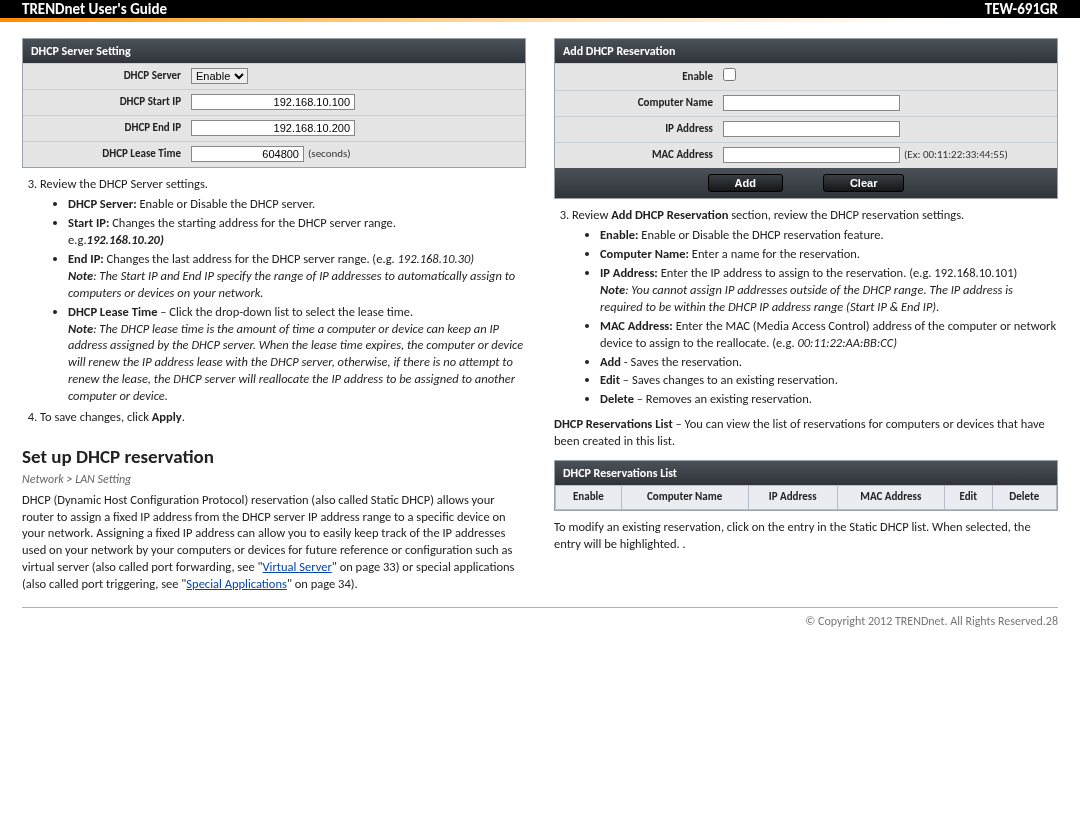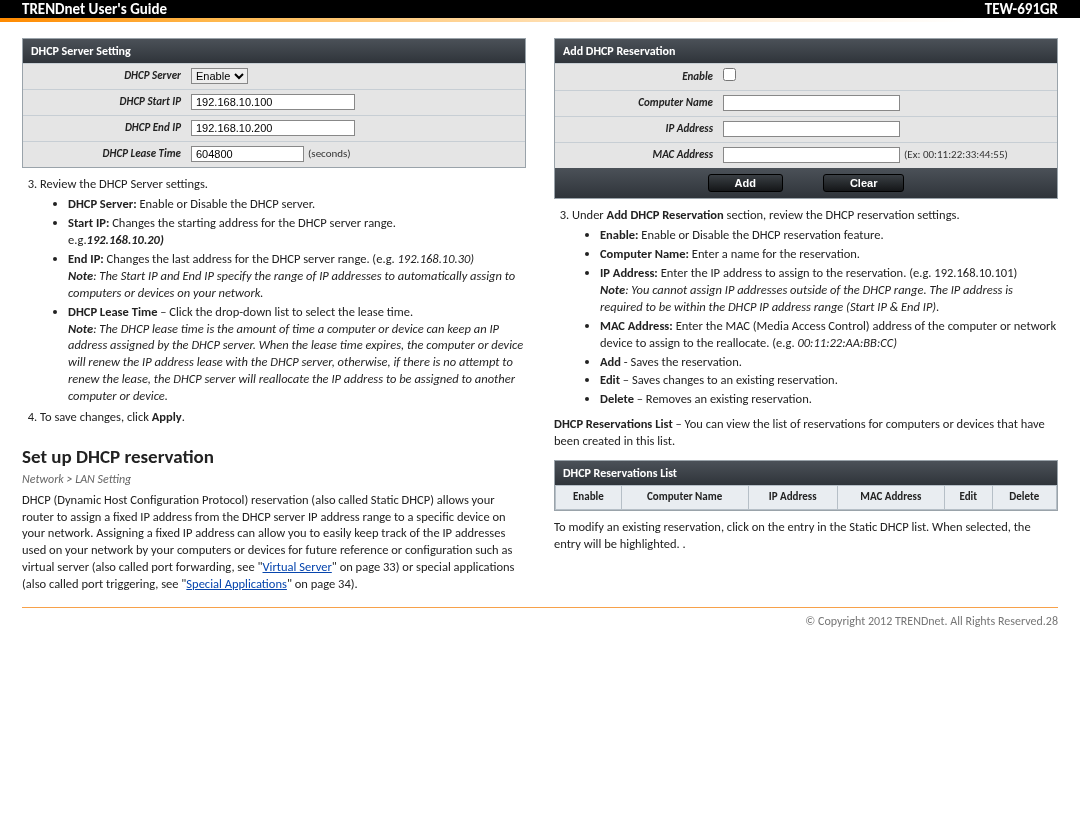--- a/index.html
+++ b/index.html
@@ -10,22 +10,22 @@
   .header::after { content: ""; position: absolute; bottom: -4px; left: 0; right: 0; height: 4px; background: linear-gradient(to right, #ff8a00, #ffb84d 20%, #ffe9cc 60%, #fff 90%); }
 
   .page { display: flex; gap: 28px; padding: 20px 22px 10px 22px; }
   .col { flex: 1 1 50%; min-width: 0; line-height: 1.35; }
 
   
   .panel { border: 1px solid #9aa3aa; background: #e5e5e5; margin-bottom: 8px; font-size: 11px; }
   .panel-title { background: linear-gradient(#4b5158, #2f343a); color: #fff; font-weight: 700; padding: 4px 8px; font-size: 12px; }
   .panel-row { display: flex; align-items: center; padding: 4px 8px; border-top: 1px solid #c7ced4; }
   .panel-row:first-of-type { border-top: none; }
-  .panel-row .lbl { width: 160px; text-align: right; padding-right: 10px; font-weight: 700; color: #222; font-style: italic; }
-  .panel-row .val input[type="text"] { font-size: 11px; padding: 1px 4px; border: 1px solid #888; background: #fff; }
+  .panel-row .lbl { width: 160px; text-align: right; padding-right: 10px; font-weight: 700; color: #222; }
+  .panel-row .val input[type="text"] { font-size: 11px; padding: 1px 4px; border: 1px solid #888; background: #fff; text-align: right; }
   .panel-row .val select { font-size: 11px; border: 1px solid #888; background: #eee; }
   .panel-row .suffix { font-size: 11px; color: #333; margin-left: 4px; }
 
   .btnbar { display: flex; justify-content: center; gap: 40px; padding: 6px; background: linear-gradient(#4b5158,#2f343a); }
   .btnbar .rbtn { color: #fff; font-weight: 700; font-size: 11px; background: linear-gradient(#3a3f44,#141618); border: 1px solid #000; padding: 2px 26px; border-radius: 3px; }
 
   .listpanel thead td { font-weight: 700; text-align: center; background: #e9edf1; }
   .listpanel table { width: 100%; border-collapse: collapse; font-size: 11px; }
   .listpanel td { border: 1px solid #b6bfc7; padding: 4px 8px; }
 
@@ -124,21 +124,21 @@
         <span class="suffix">(Ex: 00:11:22:33:44:55)</span>
       </div>
       <div class="btnbar">
         <button class="rbtn">Add</button>
         <button class="rbtn">Clear</button>
       </div>
     </div>
 
     <ol start="3">
       <li>
-        <span>Under </span><b>Add DHCP Reservation</b><span> section, review the DHCP reservation settings.</span>
+        <span>Review </span><b>Add DHCP Reservation</b><span> section, review the DHCP reservation settings.</span>
         <ul>
           <li><b>Enable:</b><span> Enable or Disable the DHCP reservation feature.</span></li>
           <li><b>Computer Name:</b><span> Enter a name for the reservation.</span></li>
           <li><b>IP Address:</b><span> Enter the IP address to assign to the reservation. (e.g. 192.168.10.101)</span><br>
             <span class="note"><b>Note</b><span>: You cannot assign IP addresses outside of the DHCP range. The IP address is required to be within the DHCP IP address range (Start IP &amp; End IP).</span></span>
           </li>
           <li><b>MAC Address:</b><span> Enter the MAC (Media Access Control) address of the computer or network device to assign to the reallocate. (e.g. </span><i>00:11:22:AA:BB:CC)</i></li>
           <li><b>Add</b><span> - Saves the reservation.</span></li>
           <li><b>Edit</b><span> – Saves changes to an existing reservation.</span></li>
           <li><b>Delete</b><span> – Removes an existing reservation.</span></li>

